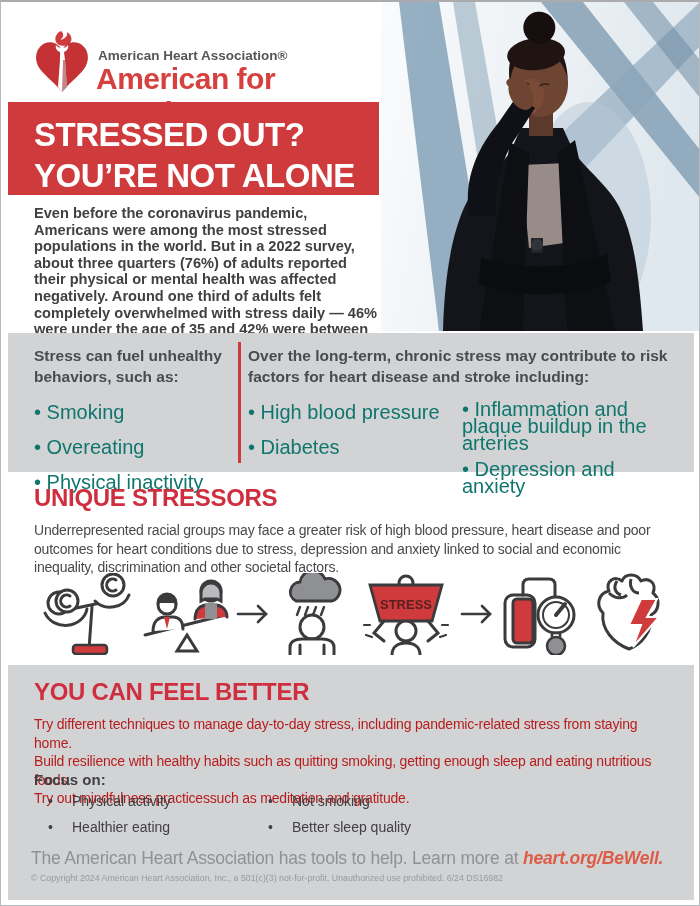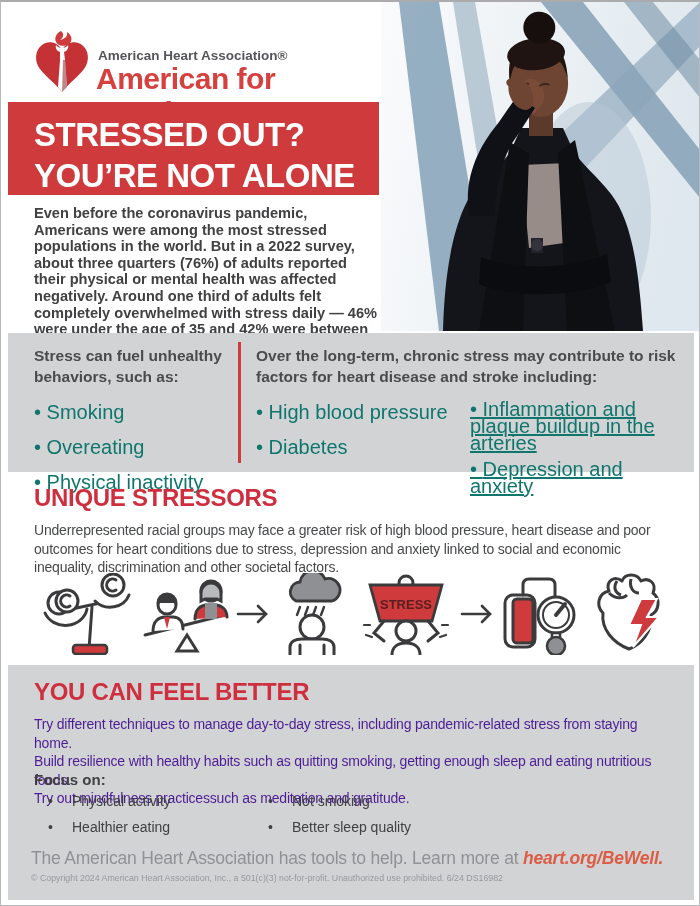--- a/index.html
+++ b/index.html
@@ -29,37 +29,37 @@
     font-size:14.6px; line-height:16.6px; font-weight:700; color:#414042;
   }
   
   .panel1 { position:absolute; left:7px; top:331px; width:686px; height:139px; background:#d2d3d5; }
   .p1-left { position:absolute; left:26px; top:12px; width:195px; }
   .col-heading { font-size:15.5px; line-height:21px; font-weight:700; color:#4a4b4d; }
   .bullet-list { margin-top:14px; }
   .bullet-item { font-size:20px; color:#0f766e; margin-bottom:12px; font-weight:500; }
   .bullet-item::before { content:"• "; }
   .p1-divider { position:absolute; left:230px; top:9px; width:3px; height:121px; background:#cf3a3c; }
-  .p1-right { position:absolute; left:248px; top:12px; width:428px; }
+  .p1-right { position:absolute; left:240px; top:12px; width:428px; }
   .p1-right-cols { display:flex; margin-top:14px; }
   .p1-rc { width:50%; }
-  .bullet-item.two-line { line-height:17px; margin-bottom:9px;text-decoration:underline; }
+  .bullet-item.two-line { line-height:17px; margin-bottom:9px; }
   
   .section-heading { font-size:24px; font-weight:800; color:#cf2e3e; letter-spacing:-0.3px; }
   .unique { position:absolute; left:33px; top:482px; width:650px; }
   .unique-body { margin-top:9px; font-size:14px; line-height:18.5px; color:#48494b; letter-spacing:-0.2px; }
   .icons-row {
     position:absolute; left:36px; top:570px; width:628px; height:84px;
     display:flex; align-items:center; justify-content:space-between;
   }
   .icon-box { flex:0 0 auto; }
   
   .panel2 { position:absolute; left:7px; top:663px; width:686px; height:235px; background:#d2d3d5; }
   .feel { position:absolute; left:26px; top:13px; width:640px; }
-  .feel-body { margin-top:9px; font-size:14px; line-height:18.5px; color:#4c1d95; letter-spacing:-0.2px; font-weight:500; }
+  .feel-body { margin-top:9px; font-size:14px; line-height:18.5px; color:#b91c1c; letter-spacing:-0.2px; font-weight:500; }
   .focus-heading { position:absolute; left:26px; top:106px; font-size:15px; font-weight:700; color:#414042; }
   .focus-grid { position:absolute; left:26px; top:128px; width:480px; }
   .focus-row { display:flex; margin-bottom:10px; }
   .focus-cell { width:220px; display:flex; font-size:14px; color:#414042; }
   .focus-dot { width:38px; text-align:left; padding-left:14px; }
   
   .footer-line { position:absolute; left:23px; top:183px; font-size:17.5px; color:#8f9194; letter-spacing:-0.2px; }
   .footer-link { color:#dd5c45; font-weight:700; font-style:italic; text-decoration:none; }
   .copyright { position:absolute; left:23px; top:208px; font-size:8.8px; color:#97999c; }
   svg text { font-family:"Liberation Sans", sans-serif; }

